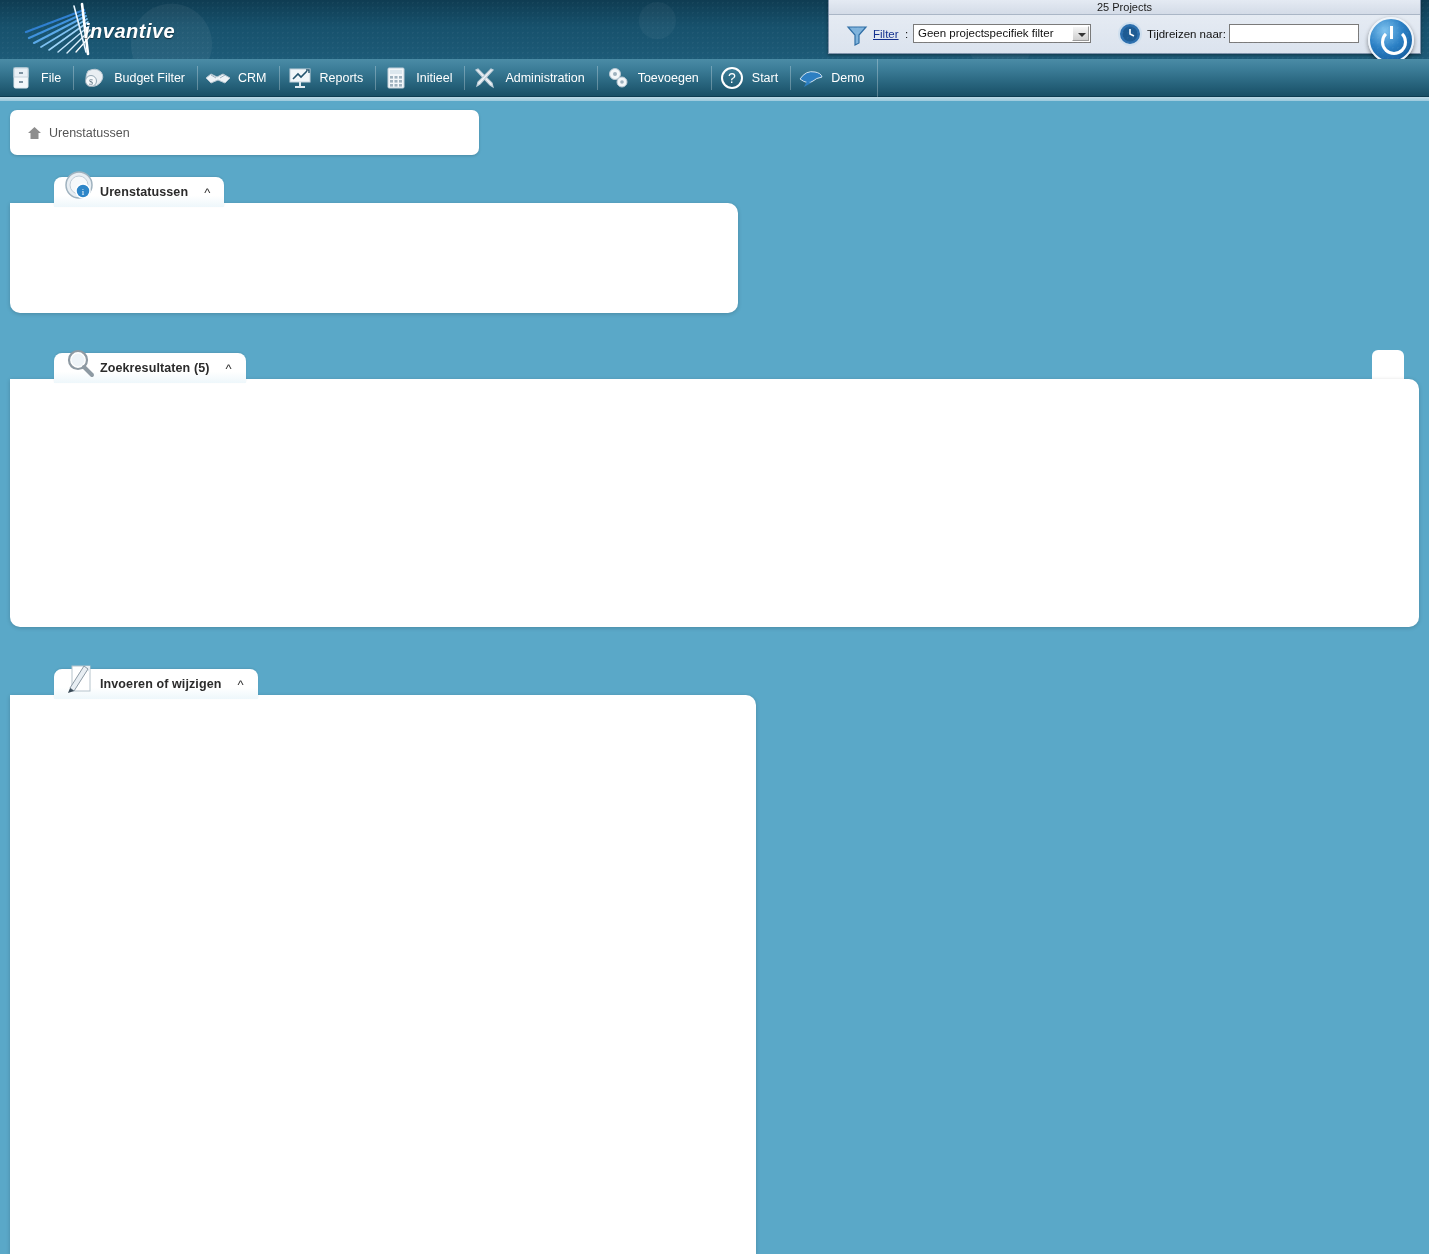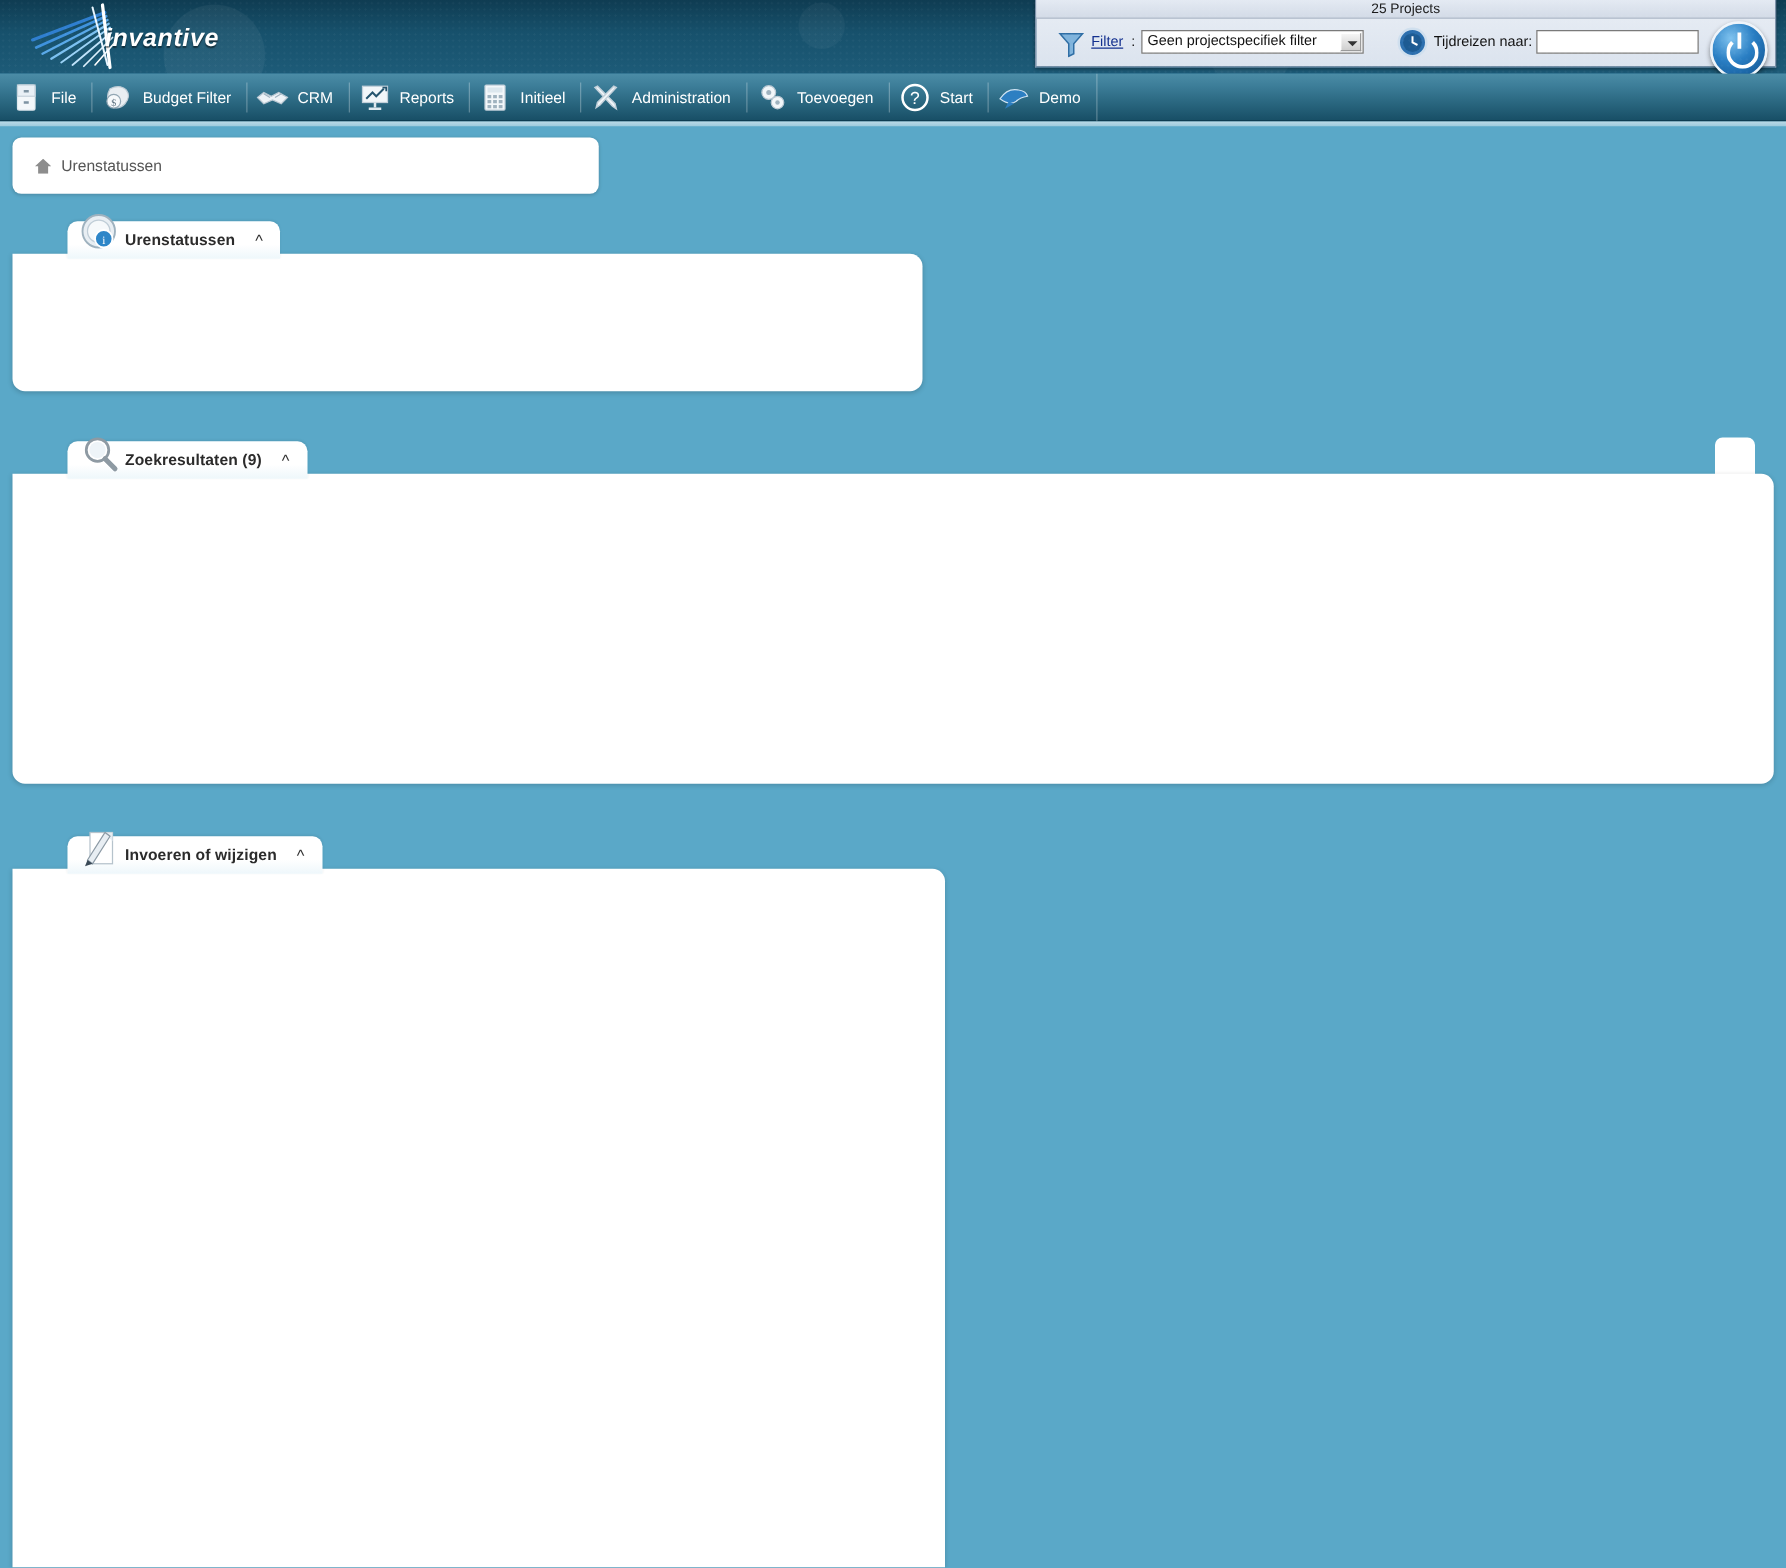--- a/index.html
+++ b/index.html
@@ -484,21 +484,21 @@
   <span class="arrow"></span>
 </div>
 
 <div class="right-nub"></div>
 <div class="panel-tab" id="resultsPanelTab">
   <svg class="tab-ico" viewBox="0 0 36 36">
     <circle cx="16" cy="15" r="9" fill="#ffffff" stroke="#8e9aa3" stroke-width="2.2"></circle>
     <circle cx="16" cy="15" r="6.5" fill="#eef4f8"></circle>
     <path d="M22 22 L30 30" stroke="#8e9aa3" stroke-width="4" stroke-linecap="round"></path>
   </svg>
-  <span class="tab-label">Zoekresultaten (9)</span>
+  <span class="tab-label">Zoekresultaten (5)</span>
   <span class="chev">^</span>
 </div>
 <div class="panel-body" id="resultsPanel"></div>
 
 <table class="grid">
   <thead>
       <tr id="gridHeadRow">
         <th style="width: 78px;">Code</th>
         <th style="width: 89px;">Omschrijving</th>
         <th style="width: 110px;">Sorteervolgorde</th>

